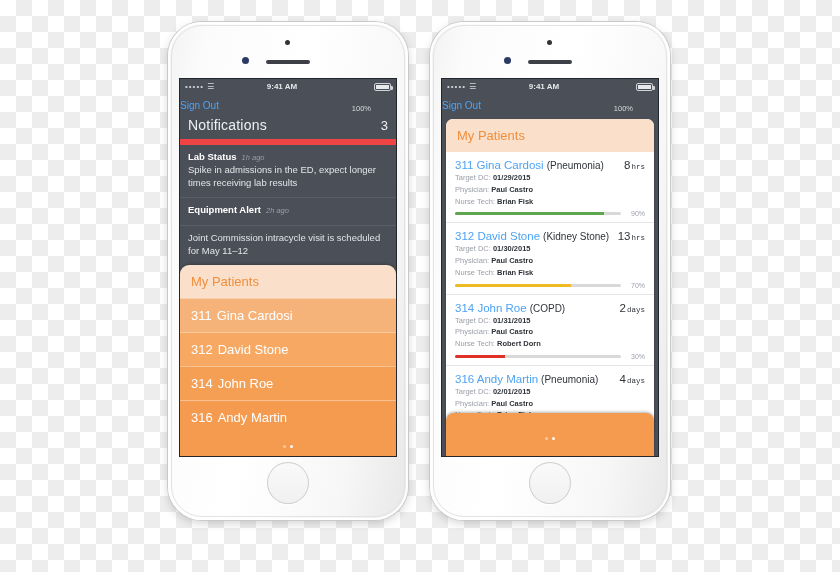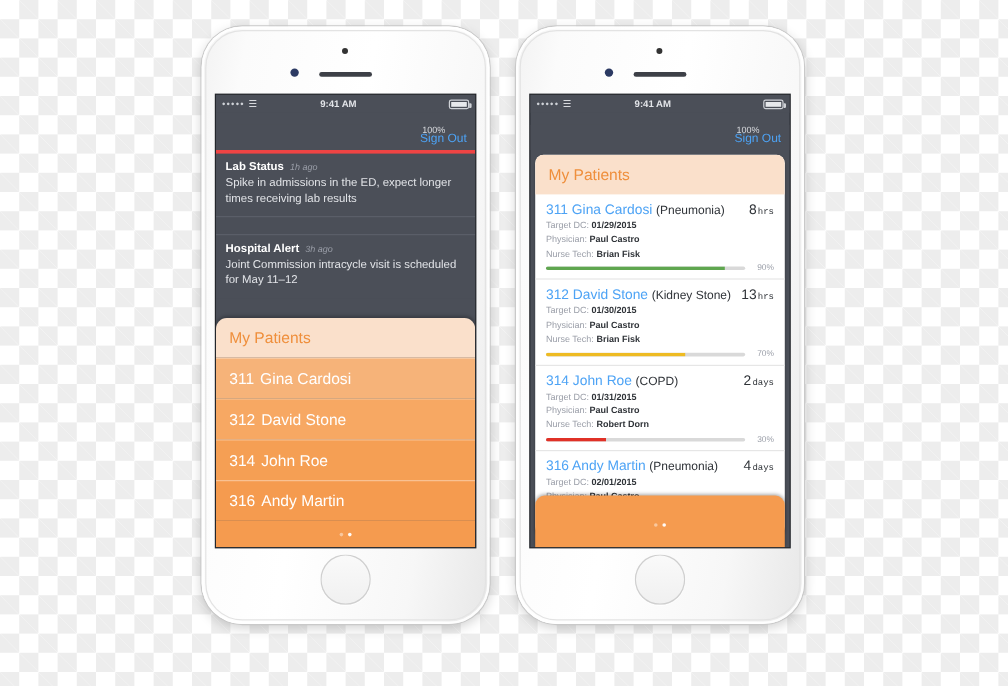--- a/index.html
+++ b/index.html
@@ -73,34 +73,34 @@
   .sb-right{margin-left:auto;display:flex;align-items:center;gap:3px;z-index:2;}
   .sb-batt-label{font-size:7.5px;margin-top:44px;}
   .sb-batt{
     width:17px;height:8px;border:1px solid #cfd2d7;border-radius:2px;position:relative;
     padding:1px;box-sizing:border-box;
   }
   .sb-batt::after{content:"";position:absolute;right:-3px;top:2px;width:2px;height:4px;background:#cfd2d7;border-radius:0 1px 1px 0;}
   .sb-batt i{display:block;width:100%;height:100%;background:#e7e9ec;}
 
   
-  .signout-row{background:#4b4f58;text-align:right;padding:1px 7px 2px 0;margin-top:10px;}
+  .signout-row{background:#4b4f58;text-align:left;padding:1px 7px 2px 0;}
   .signout{color:#4da3f5;font-size:10px;}
 
   
   .notif-header{
     background:#4b4f58;color:#eef0f2;
     display:flex;align-items:baseline;justify-content:space-between;
     padding:2px 8px 6px 8px;
   }
   .notif-title{font-size:14px;letter-spacing:.2px;}
   .notif-count{font-size:13px;}
   .notif-list{background:#4b4f58;}
   .notif-item{padding:6px 8px 8px 8px;border-top:1px solid #5a5e68;}
-  .notif-item:first-child{border-top:3px solid #ef4444;}
+  .notif-item:first-child{border-top:6px solid #ef4444;}
   .notif-top{display:flex;align-items:baseline;gap:5px;margin-bottom:2px;}
   .notif-name{font-size:9.5px;font-weight:bold;color:#ffffff;}
   .notif-ago{font-size:7.5px;color:#9a9ea8;font-style:italic;}
   .notif-body{font-size:9.5px;color:#e2e4e8;line-height:1.33;}
 
   
   .mp-card{
     position:absolute;left:0;right:0;bottom:0;
     border-radius:9px 9px 0 0;overflow:hidden;
     box-shadow:0 -1px 3px rgba(0,0,0,.25);
@@ -169,36 +169,40 @@
           <span class="sb-batt">
               <i></i>
             </span>
         </span>
       </div>
 
       <div class="signout-row">
         <span class="signout">Sign Out</span>
       </div>
 
+      <div class="notif-header">
+        <span class="notif-title">Notifications</span>
+        <span class="notif-count">3</span>
+      </div>
 
       <div class="notif-list" id="notif-list">
           <div class="notif-item">
             <div class="notif-top">
               <span class="notif-name">Lab Status</span>
               <span class="notif-ago">1h ago</span>
             </div>
             <div class="notif-body">Spike in admissions in the ED, expect longer times receiving lab results</div>
           </div>
           <div class="notif-item">
+            <div class="notif-top">
+              <span class="notif-name">Equipment Alert</span>
+              <span class="notif-ago">2h ago</span>
+            </div>
           </div>
           <div class="notif-item">
-            <div class="notif-top">
-              <span class="notif-name">Hospital Alert</span>
-              <span class="notif-ago">3h ago</span>
-            </div>
             <div class="notif-body">Joint Commission intracycle visit is scheduled for May 11–12</div>
           </div>
         </div>
 
       <div class="mp-card">
         <div class="mp-head">My Patients</div>
         <div id="mp-rows">
             <div class="mp-row" style="background: rgb(246, 179, 121);"><span class="num">311</span><span>Gina Cardosi</span></div>
             <div class="mp-row" style="background: rgb(247, 168, 99);"><span class="num">312</span><span>David Stone</span></div>
             <div class="mp-row" style="background: rgb(245, 159, 84);"><span class="num">314</span><span>John Roe</span></div>

